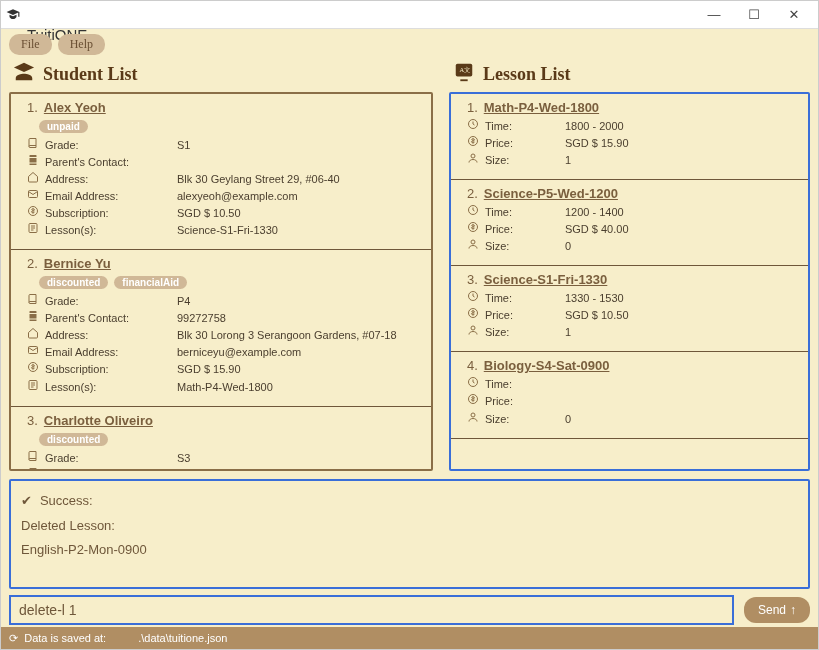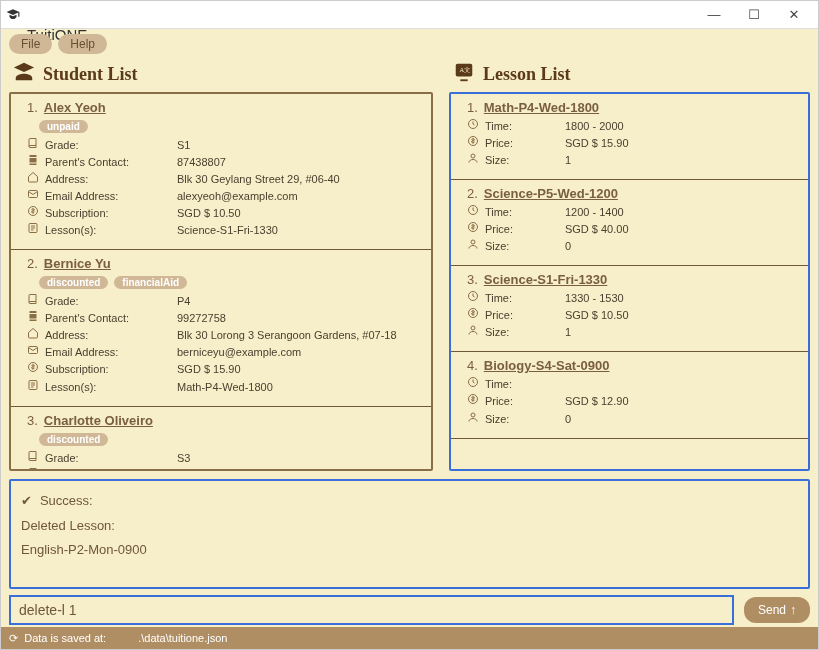--- a/index.html
+++ b/index.html
@@ -41,20 +41,21 @@
     padding: 0 8px;
     gap: 6px;
   }
   .menu-pill {
     background: #d0b897;
     color: #6a4f33;
     border-radius: 10px;
     padding: 3px 12px;
     font-size: 12px;
     font-weight: 500;
+    font-family: Liberation Serif, serif;
   }
 
   .content {
     flex: 1;
     display: flex;
     gap: 16px;
     padding: 0 8px 4px 8px;
     overflow: hidden;
   }
   .col { display: flex; flex-direction: column; }
@@ -224,21 +225,20 @@
                     <path d="M4 19a2 2 0 012-2h12"></path>
                   </svg></span>
                 <span class="flabel">Grade:</span>
                 <span class="fval">S1</span>
               </div>
     <div class="field-row">
                 <span class="ficon"><svg viewBox="0 0 24 24" width="12" height="12" fill="#8a6e47">
                     <path d="M6 2h12a1 1 0 011 1v3H5V3a1 1 0 011-1zm-1 6h14v9H5V8zm0 11h14v2a1 1 0 01-1 1H6a1 1 0 01-1-1v-2z"></path>
                   </svg></span>
                 <span class="flabel">Parent's Contact:</span>
-                <span class="fval">87438807</span>
               </div>
     <div class="field-row">
                 <span class="ficon"><svg viewBox="0 0 24 24" width="12" height="12" fill="none" stroke="#8a6e47" stroke-width="2">
                     <path d="M3 11l9-8 9 8v9a2 2 0 01-2 2H5a2 2 0 01-2-2v-9z"></path>
                   </svg></span>
                 <span class="flabel">Address:</span>
                 <span class="fval">Blk 30 Geylang Street 29, #06-40</span>
               </div>
     <div class="field-row">
                 <span class="ficon"><svg viewBox="0 0 24 24" width="12" height="12" fill="none" stroke="#8a6e47" stroke-width="2">
@@ -466,21 +466,20 @@
                     <path d="M12 7v5l3 2"></path>
                   </svg></span>
                 <span class="flabel">Time:</span>
               </div>
     <div class="field-row tight">
                 <span class="ficon"><svg viewBox="0 0 24 24" width="12" height="12" fill="none" stroke="#8a6e47" stroke-width="2">
                     <circle cx="12" cy="12" r="9"></circle>
                     <path d="M12 7v10M9 9.5c0-1 1-2 3-2s3 .8 3 2-1 1.8-3 2-3 .8-3 2 1 2 3 2 3-1 3-2"></path>
                   </svg></span>
                 <span class="flabel">Price:</span>
-                <span class="fval">SGD $ 12.90</span>
               </div>
     <div class="field-row tight">
                 <span class="ficon"><svg viewBox="0 0 24 24" width="12" height="12" fill="none" stroke="#8a6e47" stroke-width="2">
                     <circle cx="12" cy="8" r="4"></circle>
                     <path d="M4 21c0-4 4-6 8-6s8 2 8 6"></path>
                   </svg></span>
                 <span class="flabel">Size:</span>
                 <span class="fval">0</span>
               </div>
   </div>

